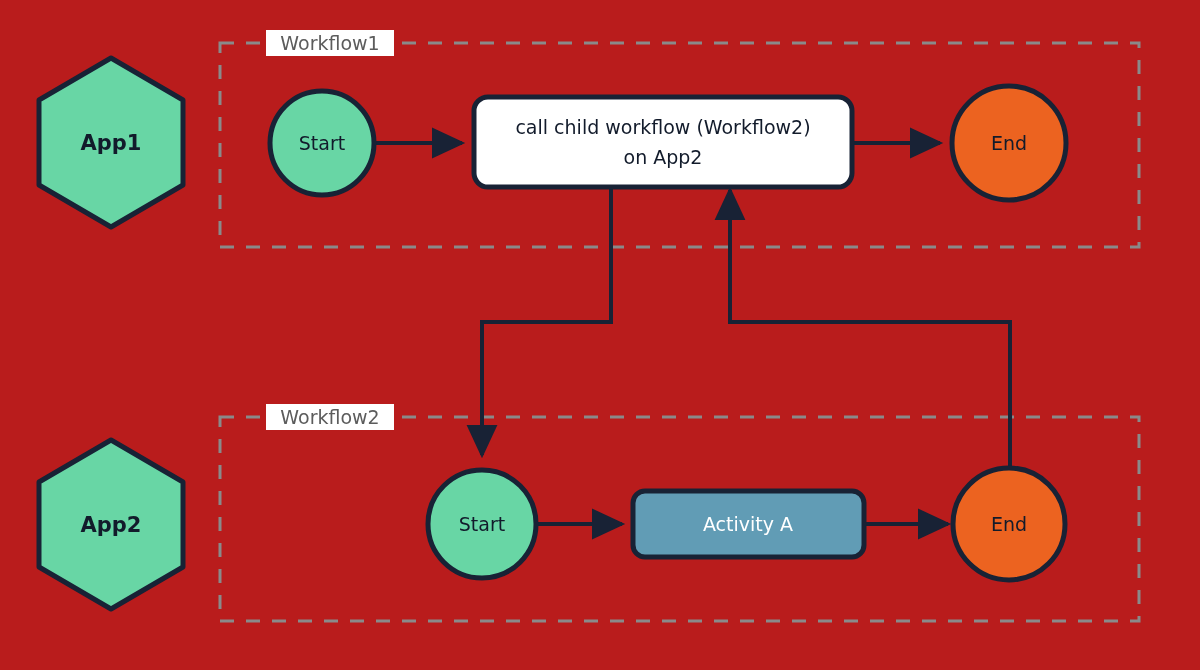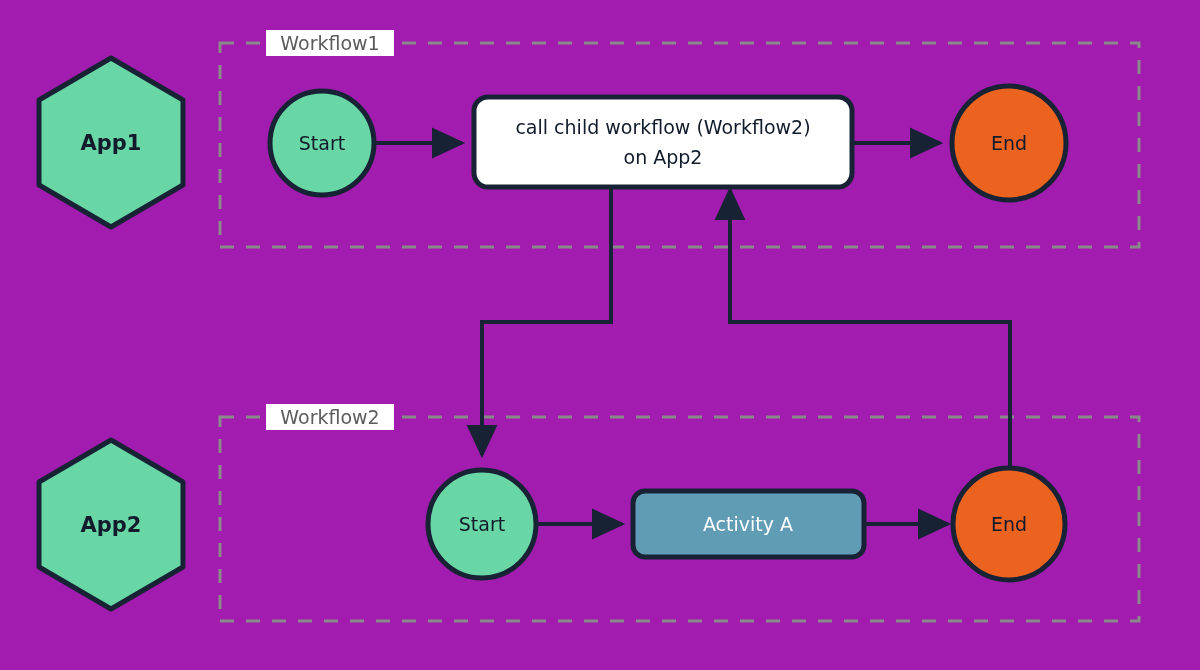--- a/index.html
+++ b/index.html
@@ -10,21 +10,21 @@
   body {
     width: 1200px;
     height: 670px;
     overflow: hidden;
     font-family: "DejaVu Sans", "Liberation Sans", sans-serif;
   }
   #diagram-root {
     position: relative;
     width: 1200px;
     height: 670px;
-    background: #a21caf;
+    background: #b91c1c;
   }
   svg.diagram {
     display: block;
     width: 1200px;
     height: 670px;
   }
   .node-label {
     font-family: "DejaVu Sans", "Liberation Sans", sans-serif;
     text-anchor: middle;
     dominant-baseline: middle;

